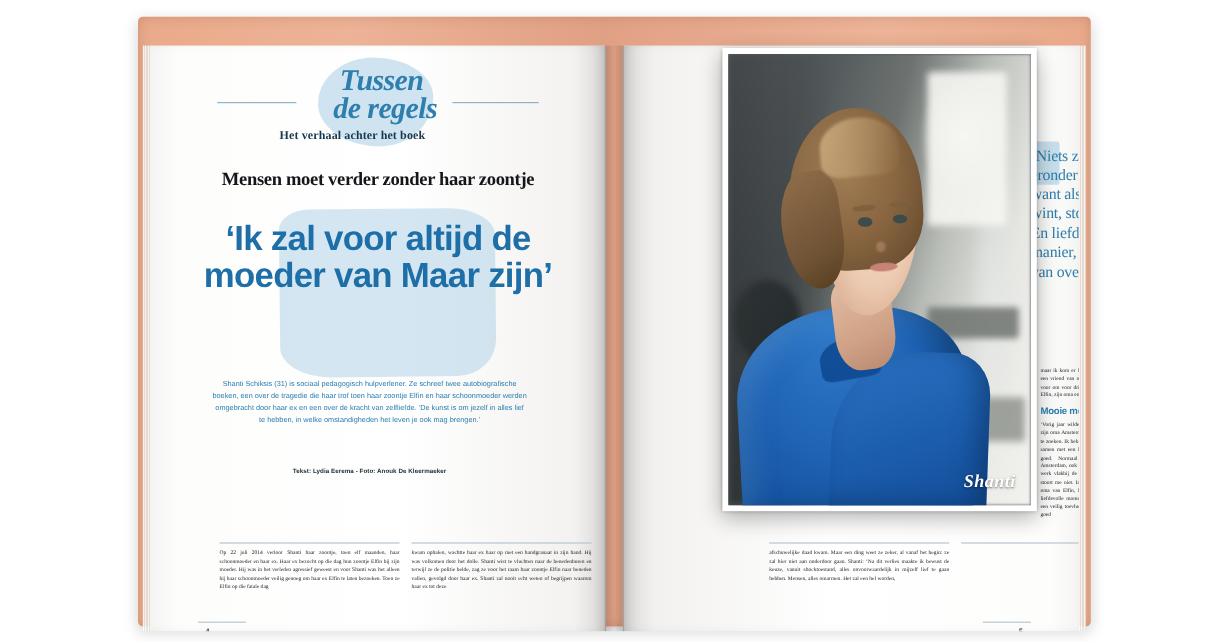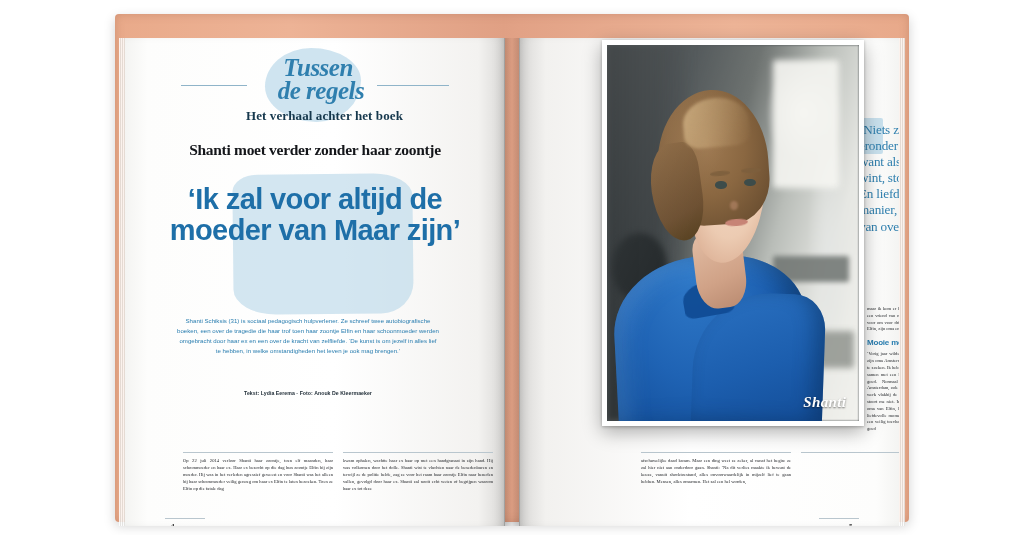--- a/index.html
+++ b/index.html
@@ -63,23 +63,23 @@
     border-radius:48% 52% 46% 54% / 52% 44% 56% 48%;
   }
   .logo{
     position:absolute;left:108px;top:18px;width:170px;text-align:center;
     color:#2f7fae;font-family:"Liberation Serif",serif;font-style:italic;
     line-height:.92;letter-spacing:-.5px;
   }
   .logo .l1{display:block;font-size:25px;font-weight:700;}
   .logo .l2{display:block;font-size:25px;font-weight:700;margin-left:6px;}
   .logo-sub{
-    position:absolute;left:108px;top:70px;width:170px;text-align:right;
+    position:absolute;left:108px;top:70px;width:170px;text-align:left;
     font-family:"Liberation Serif",serif;font-weight:700;
-    font-size:13px;color:#16384d;letter-spacing:.1px;
+    font-size:10px;color:#16384d;letter-spacing:.1px;
   }
 
   .kicker{
     position:absolute;left:16px;top:103px;width:348px;text-align:center;
     font-family:"Liberation Serif",serif;font-weight:700;font-size:15.5px;
     color:#14161a;letter-spacing:-.3px;
   }
 
   .head-blob{
     position:absolute;left:108px;top:136px;width:180px;height:140px;
@@ -272,21 +272,21 @@
         <div class="rule rule-l"></div>
         <div class="rule rule-r"></div>
 
         <div class="logo-blob"></div>
         <div class="logo">
           <span class="l1">Tussen</span>
           <span class="l2">de regels</span>
         </div>
         <div class="logo-sub">Het verhaal achter het boek</div>
 
-        <div class="kicker">Shanti moet verder zonder haar zoontje</div>
+        <div class="kicker">Mensen moet verder zonder haar zoontje</div>
 
         <div class="head-blob"></div>
         <div class="headline">‘Ik zal voor altijd de moeder van Maar zijn’</div>
 
         <div class="intro">Shanti Schiksis (31) is sociaal pedagogisch hulpverlener. Ze schreef twee autobiografische boeken, een over de tragedie die haar trof toen haar zoontje Elfin en haar schoonmoeder werden omgebracht door haar ex en een over de kracht van zelfliefde. ‘De kunst is om jezelf in alles lief te hebben, in welke omstandigheden het leven je ook mag brengen.’</div>
         <div class="byline">Tekst: Lydia Eerema - Foto: Anouk De Kleermaeker</div>
 
         <div class="hairline" style="left:58px;top:414px;width:150px;"></div>
         <div class="hairline" style="left:218px;top:414px;width:150px;"></div>
 

